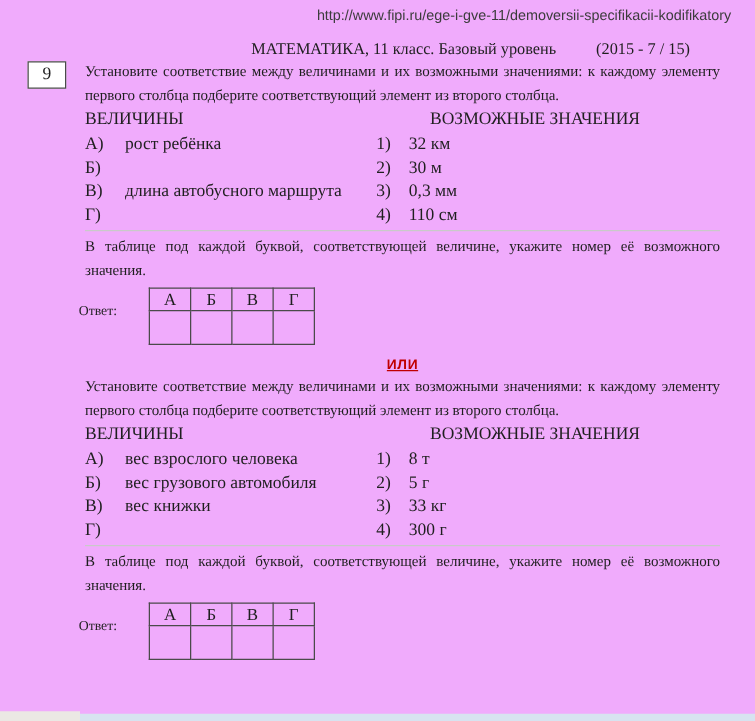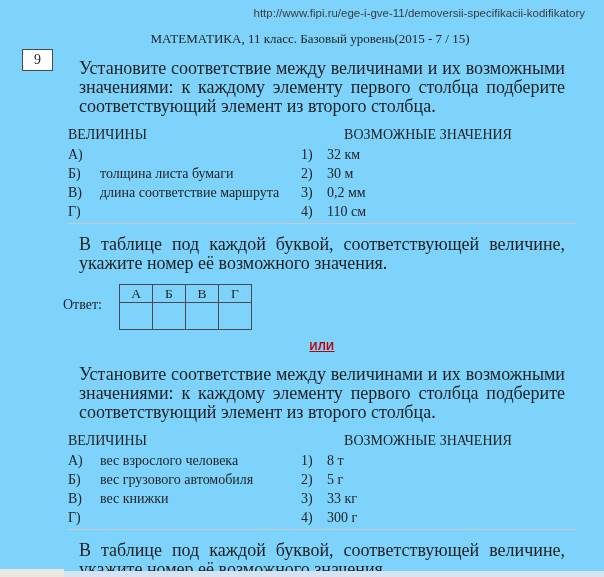--- a/index.html
+++ b/index.html
@@ -1,46 +1,46 @@
 <!DOCTYPE html>
 <html><head>
 <meta charset="utf-8">
 <style>
   html,body { margin:0; padding:0; background:#ffffff; }
   .page {
-    position:relative; width:604px; height:577px; background:#7dd3fc;
+    position:relative; width:604px; height:577px; background:#f0abfc;
     font-family:"Liberation Serif", serif; color:#1f1f1f; overflow:hidden;
   }
   .url-line {
     position:absolute; top:7px; left:0; right:19px; text-align:right;
     font-family:"Liberation Sans", sans-serif; font-size:11.5px; color:#3c3c3c;
   }
   .doc-header {
     position:absolute; top:31px; left:68px; right:52px;
-    display:flex; justify-content:center; font-size:13px;
+    display:flex; justify-content:flex-end; font-size:13px;gap:32px;
   }
   .qnum-box {
     position:absolute; top:49px; left:22px; width:29px; height:20px;
     border:1px solid #4a4a4a; display:flex; align-items:center; justify-content:center;
     font-size:14px; background:#fff;
   }
   .content { position:absolute; top:48px; left:68px; width:508px; }
-  p.para { margin:11px; font-size:18px; line-height:19px; text-align:justify; }
+  p.para { margin:0; font-size:12px; line-height:19px; text-align:justify; }
   .cols-header { display:flex; margin-top:2px; font-size:14px; line-height:16px; }
   .cols-header .lh { width:212px; text-align:left; }
   .cols-header .rh { flex:1; text-align:center; }
   .lists { display:flex; margin-top:2px; }
   .col-left { width:233px; }
   .col-right { flex:1; }
   .li-row { display:flex; font-size:14px; line-height:19px; }
   .li-key { width:32px; flex:none; }
   .col-right .li-key { width:26px; }
   .sep { border:none; border-top:1px solid #c9c9c9; margin:2px 0 3px 0; }
   .answer-row { display:flex; margin-left:-5px; margin-top:4px; }
-  .answer-label { font-size:14px; width:56px; margin-top:13px; flex:none; }
+  .answer-label { font-size:11px; width:56px; margin-top:13px; flex:none; }
   table.answer { border-collapse:collapse; }
   table.answer td {
     border:1px solid #4a4a4a; width:32px; text-align:center;
     font-size:13.5px; padding:0;
   }
   table.answer tr.hdr td { height:17px; }
   table.answer tr.body td { height:26px; }
   .or-divider { text-align:center; margin-top:6px; height:18px; }
   .or-divider span {
     font-family:"Liberation Sans", sans-serif; font-weight:bold; font-size:11px;
@@ -72,45 +72,45 @@
 
     <div class="cols-header">
       <div class="lh">ВЕЛИЧИНЫ</div>
       <div class="rh">ВОЗМОЖНЫЕ ЗНАЧЕНИЯ</div>
     </div>
 
     <div class="lists">
       <div class="col-left">
         <div class="li-row">
           <span class="li-key">А)</span>
+          <span>рост ребёнка</span>
         </div>
         <div class="li-row">
           <span class="li-key">Б)</span>
-          <span>толщина листа бумаги</span>
         </div>
         <div class="li-row">
           <span class="li-key">В)</span>
-          <span>длина соответствие маршрута</span>
+          <span>длина автобусного маршрута</span>
         </div>
         <div class="li-row">
           <span class="li-key">Г)</span>
         </div>
       </div>
       <div class="col-right">
         <div class="li-row">
           <span class="li-key">1)</span>
           <span>32 км</span>
         </div>
         <div class="li-row">
           <span class="li-key">2)</span>
           <span>30 м</span>
         </div>
         <div class="li-row">
           <span class="li-key">3)</span>
-          <span>0,2 мм</span>
+          <span>0,3 мм</span>
         </div>
         <div class="li-row">
           <span class="li-key">4)</span>
           <span>110 см</span>
         </div>
       </div>
     </div>
 
     <hr class="sep">
 

